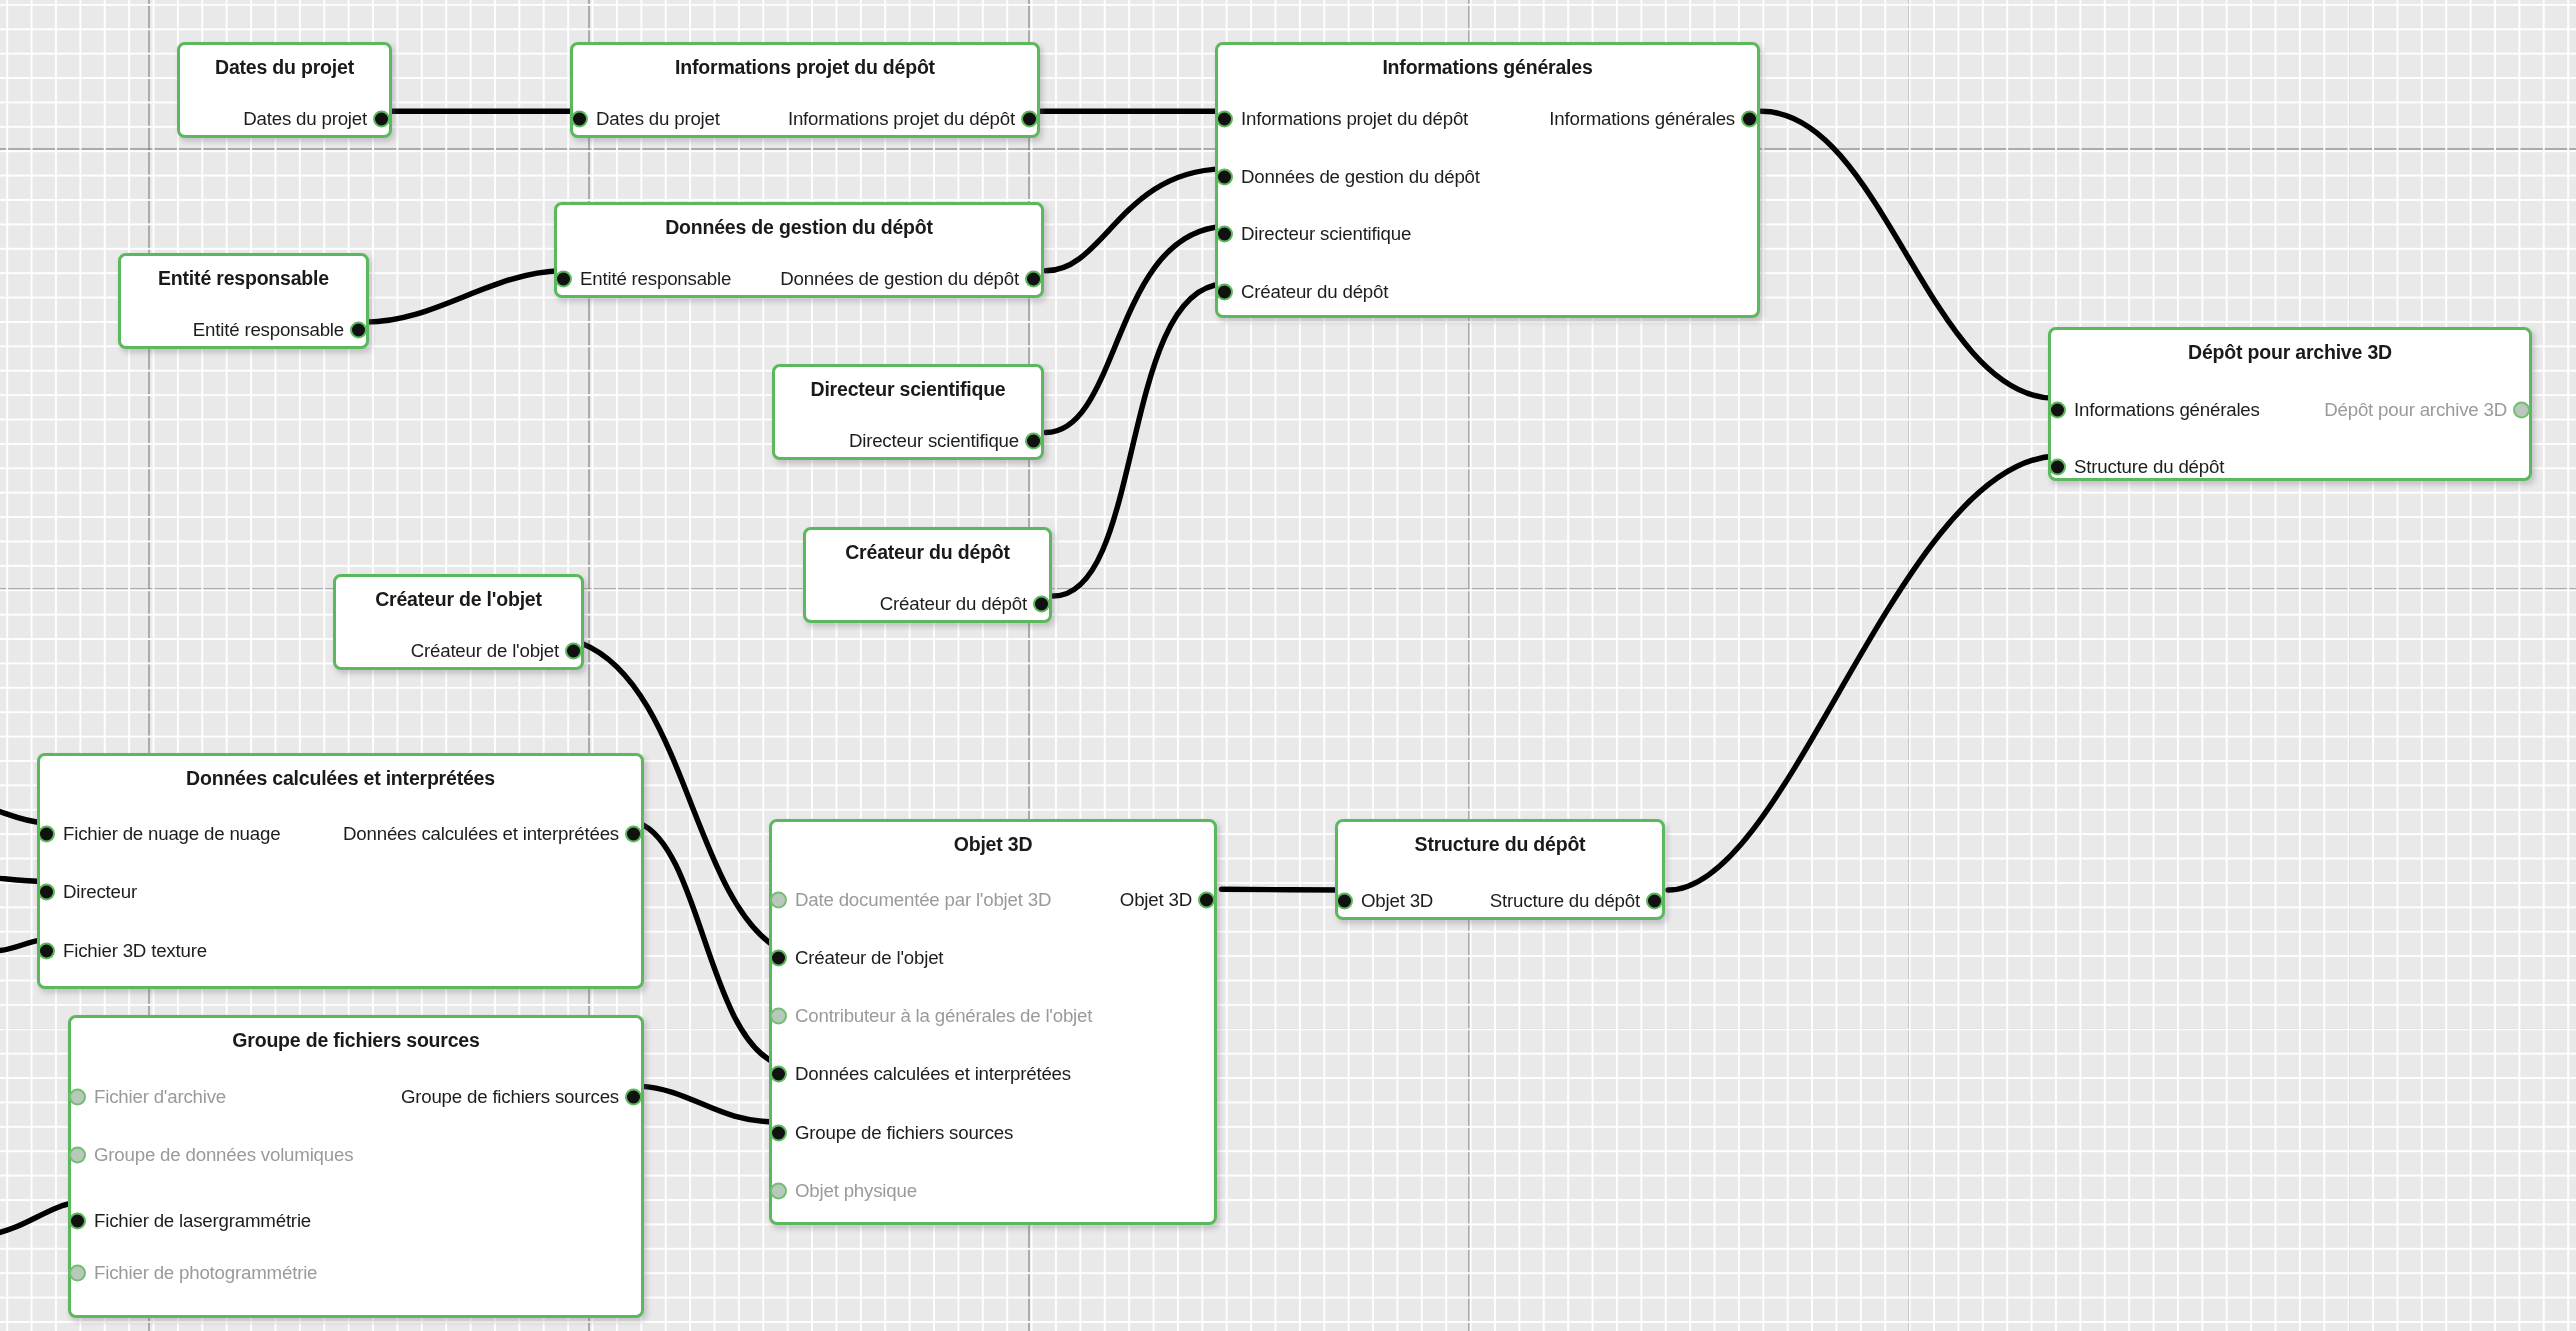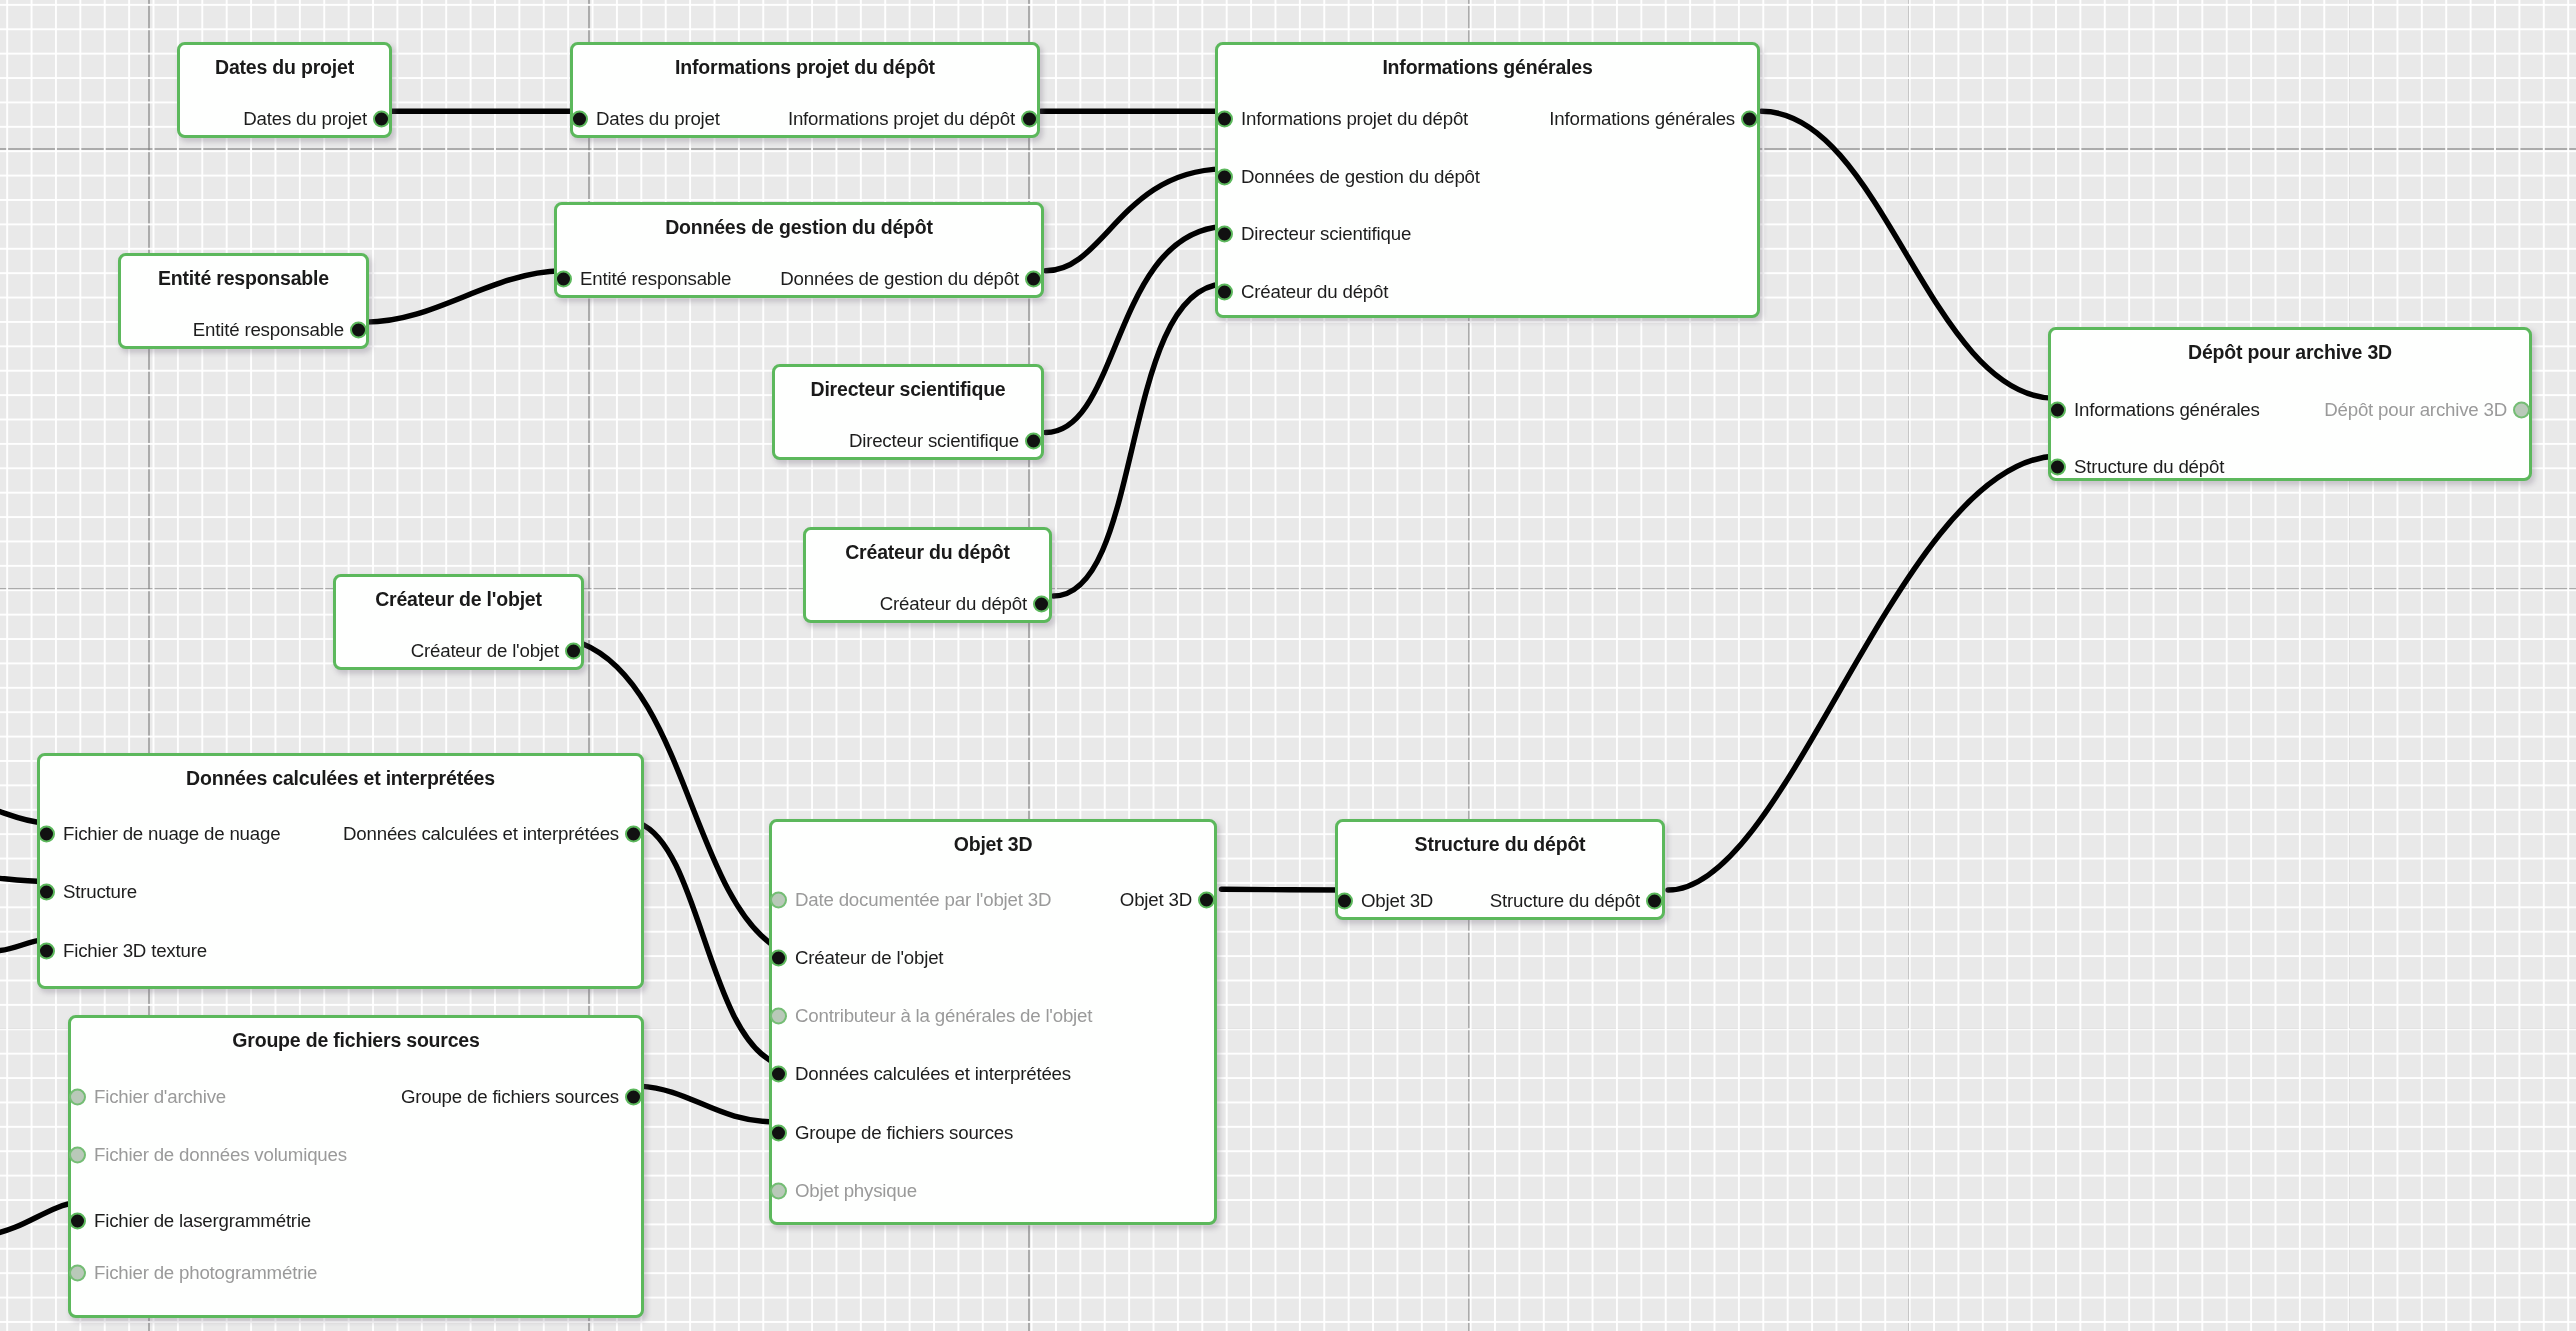--- a/index.html
+++ b/index.html
@@ -209,21 +209,21 @@
       </div>
       <div class="node" style="left: 37px; top: 753px; width: 607px; height: 236px;">
         <div class="node-title">Données calculées et interprétées</div>
         <div class="ports">
           <div class="port-row in" style="top: 25px;">
             <span class="dot"></span>
             <span>Fichier de nuage de nuage</span>
           </div>
           <div class="port-row in" style="top: 83px;">
             <span class="dot"></span>
-            <span>Structure</span>
+            <span>Directeur</span>
           </div>
           <div class="port-row in" style="top: 142px;">
             <span class="dot"></span>
             <span>Fichier 3D texture</span>
           </div>
           <div class="port-row out" style="top: 25px;">
             <span>Données calculées et interprétées</span>
             <span class="dot"></span>
           </div>
         </div>
@@ -263,21 +263,21 @@
       </div>
       <div class="node" style="left: 68px; top: 1015px; width: 576px; height: 303px;">
         <div class="node-title">Groupe de fichiers sources</div>
         <div class="ports">
           <div class="port-row in dim" style="top: 26px;">
             <span class="dot open"></span>
             <span>Fichier d'archive</span>
           </div>
           <div class="port-row in dim" style="top: 84px;">
             <span class="dot open"></span>
-            <span>Fichier de données volumiques</span>
+            <span>Groupe de données volumiques</span>
           </div>
           <div class="port-row in" style="top: 142px; margin-top: 8px;">
             <span class="dot"></span>
             <span>Fichier de lasergrammétrie</span>
           </div>
           <div class="port-row in dim" style="top: 202px; align-items: center;">
             <span class="dot open"></span>
             <span>Fichier de photogrammétrie</span>
           </div>
           <div class="port-row out" style="top: 26px;">

